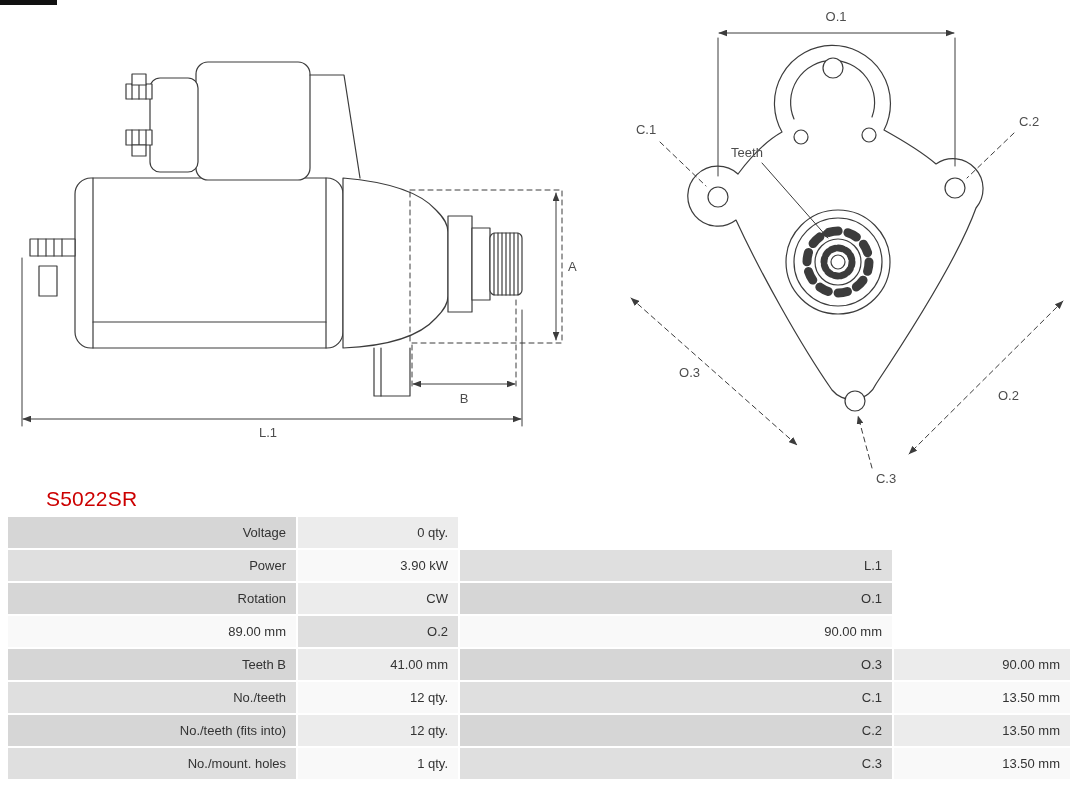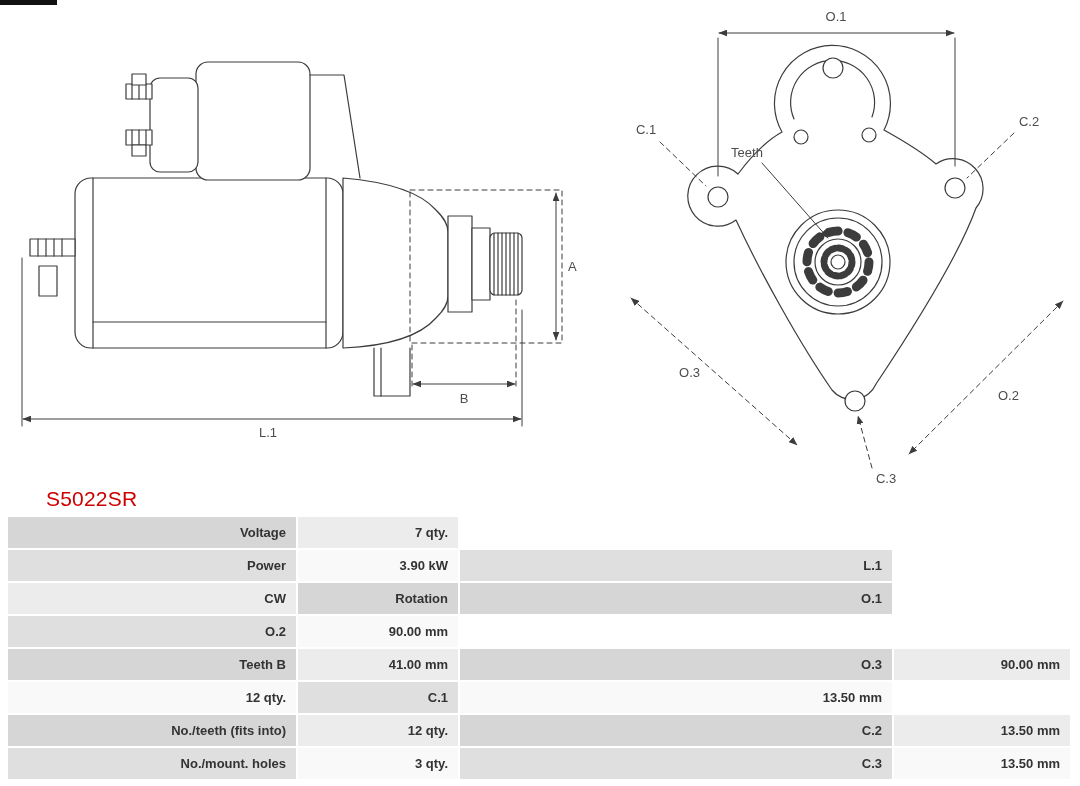--- a/index.html
+++ b/index.html
@@ -1,21 +1,21 @@
 <!DOCTYPE html>
 <html><head>
 <meta charset="utf-8">
 <style>
   * { margin:0; padding:0; box-sizing:border-box; }
   html,body { width:1080px; height:786px; background:#ffffff;
               font-family:"Liberation Sans", sans-serif; position:relative; overflow:hidden; }
   .barcode { position:absolute; left:0; top:0; width:57px; height:5px; background:#111; }
   .drawing { position:absolute; left:0; top:0; }
   .part-number { position:absolute; left:14px; top:487px; font-size:21px; color:#cc0000; letter-spacing:0.2px;margin-left:32px; }
-  .spec-table { position:absolute; left:8px; top:517px; width:1062px; display:flex; flex-direction:column; gap:2px;font-weight:bold; }
+  .spec-table { position:absolute; left:8px; top:517px; width:1062px; display:flex; flex-direction:column; gap:2px; }
   .spec-row { display:grid; grid-template-columns:288px 160px 432px 176px; gap:2px; height:31px; }
   .cell { display:flex; align-items:center; justify-content:flex-end; padding-right:10px;
           font-size:13px; color:#333; white-space:nowrap; }
   .spec-row:nth-child(odd)  .label { background:#d6d6d6; }
   .spec-row:nth-child(odd)  .value { background:#ececec; }
   .spec-row:nth-child(even) .label { background:#dfdfdf; }
   .spec-row:nth-child(even) .value { background:#f9f9f9; }
   svg text { font-family:"Liberation Sans", sans-serif; font-size:13px; fill:#4d4d4d; stroke:none; }
 </style>
 </head>
@@ -149,52 +149,54 @@
       </g>
     </g>
   </g>
 </svg>
 
 <div class="part-number">S5022SR</div>
 
 <div class="spec-table">
     <div class="spec-row">
       <div class="cell label">Voltage</div>
-      <div class="cell value">7 qty.</div>
+      <div class="cell value">0 qty.</div>
     </div>
     <div class="spec-row">
       <div class="cell label">Power</div>
       <div class="cell value">3.90 kW</div>
       <div class="cell label">L.1</div>
     </div>
     <div class="spec-row">
+      <div class="cell label">Rotation</div>
       <div class="cell value">CW</div>
-      <div class="cell label">Rotation</div>
       <div class="cell label">O.1</div>
     </div>
     <div class="spec-row">
+      <div class="cell value">89.00 mm</div>
       <div class="cell label">O.2</div>
       <div class="cell value">90.00 mm</div>
     </div>
     <div class="spec-row">
       <div class="cell label">Teeth B</div>
       <div class="cell value">41.00 mm</div>
       <div class="cell label">O.3</div>
       <div class="cell value">90.00 mm</div>
     </div>
     <div class="spec-row">
+      <div class="cell label">No./teeth</div>
       <div class="cell value">12 qty.</div>
       <div class="cell label">C.1</div>
       <div class="cell value">13.50 mm</div>
     </div>
     <div class="spec-row">
       <div class="cell label">No./teeth (fits into)</div>
       <div class="cell value">12 qty.</div>
       <div class="cell label">C.2</div>
       <div class="cell value">13.50 mm</div>
     </div>
     <div class="spec-row">
       <div class="cell label">No./mount. holes</div>
-      <div class="cell value">3 qty.</div>
+      <div class="cell value">1 qty.</div>
       <div class="cell label">C.3</div>
       <div class="cell value">13.50 mm</div>
     </div>
   </div>
 
 </body></html>

